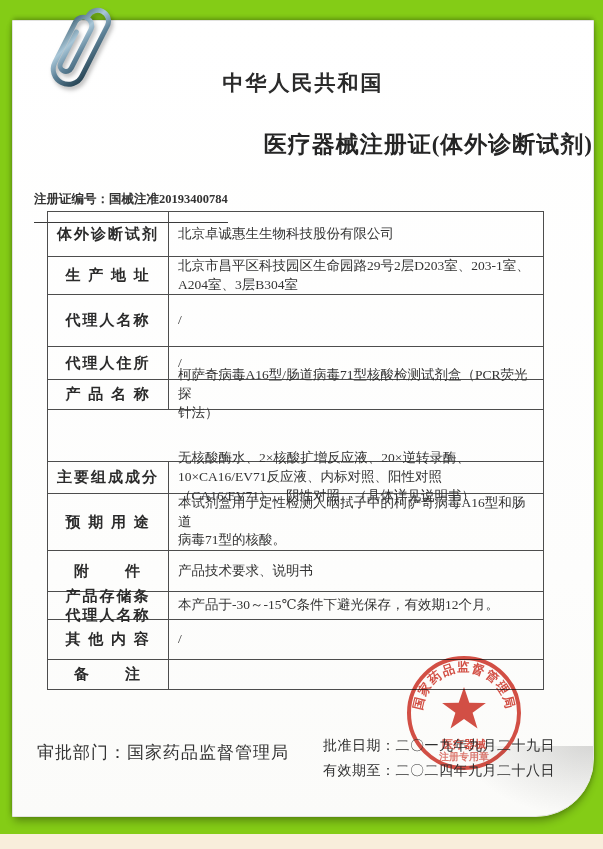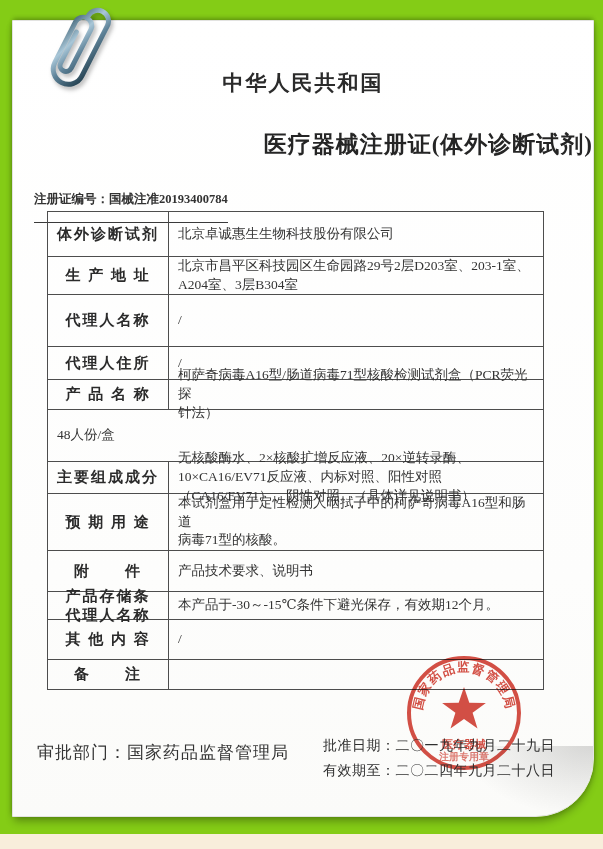--- a/index.html
+++ b/index.html
@@ -123,21 +123,20 @@
       <div class="trow">
           <div class="cell-label">代理人住所</div>
           <div class="cell-value">/</div>
         </div>
       <div class="trow">
           <div class="cell-label">产 品 名 称</div>
           <div class="cell-value">柯萨奇病毒A16型/肠道病毒71型核酸检测试剂盒（PCR荧光探
 针法）</div>
         </div>
       <div class="trow">
-          <div class="cell-value">48人份/盒</div>
         </div>
       <div class="trow">
           <div class="cell-label">主要组成成分</div>
           <div class="cell-value">无核酸酶水、2×核酸扩增反应液、20×逆转录酶、
 10×CA16/EV71反应液、内标对照、阳性对照
 （CA16/EV71）、阴性对照。（具体详见说明书）</div>
         </div>
       <div class="trow">
           <div class="cell-label">预 期 用 途</div>
           <div class="cell-value">本试剂盒用于定性检测人咽拭子中的柯萨奇病毒A16型和肠道

